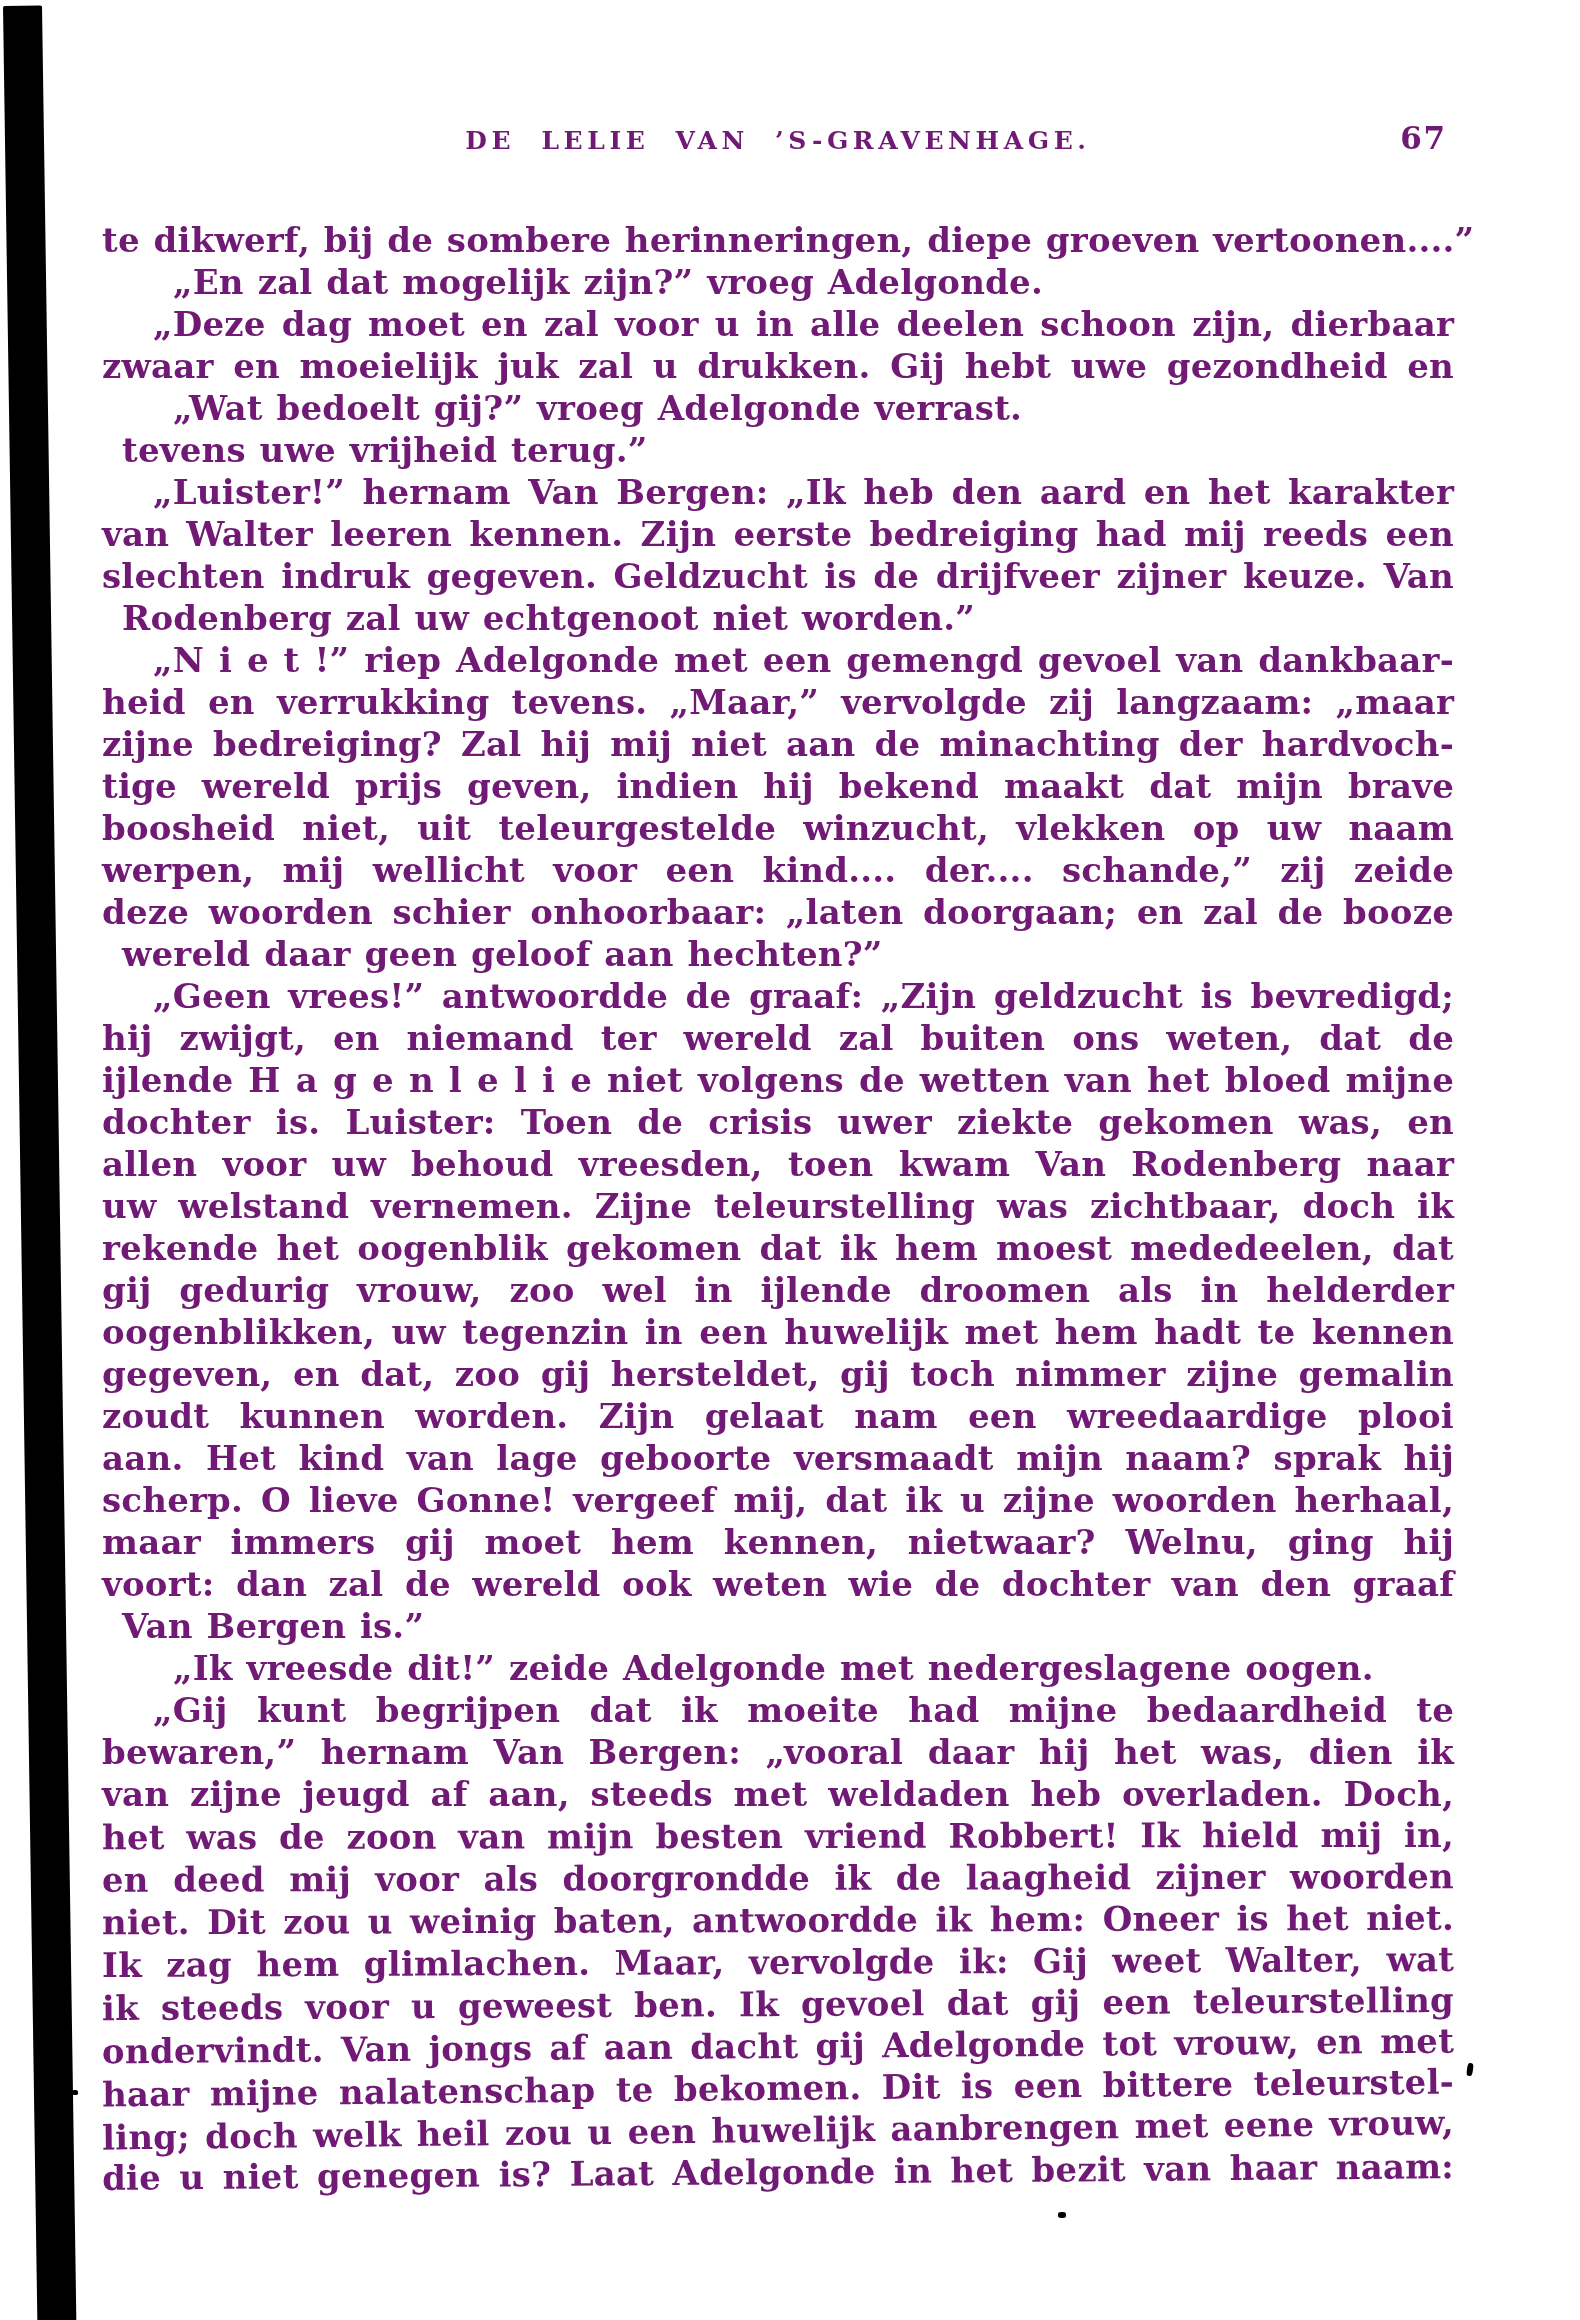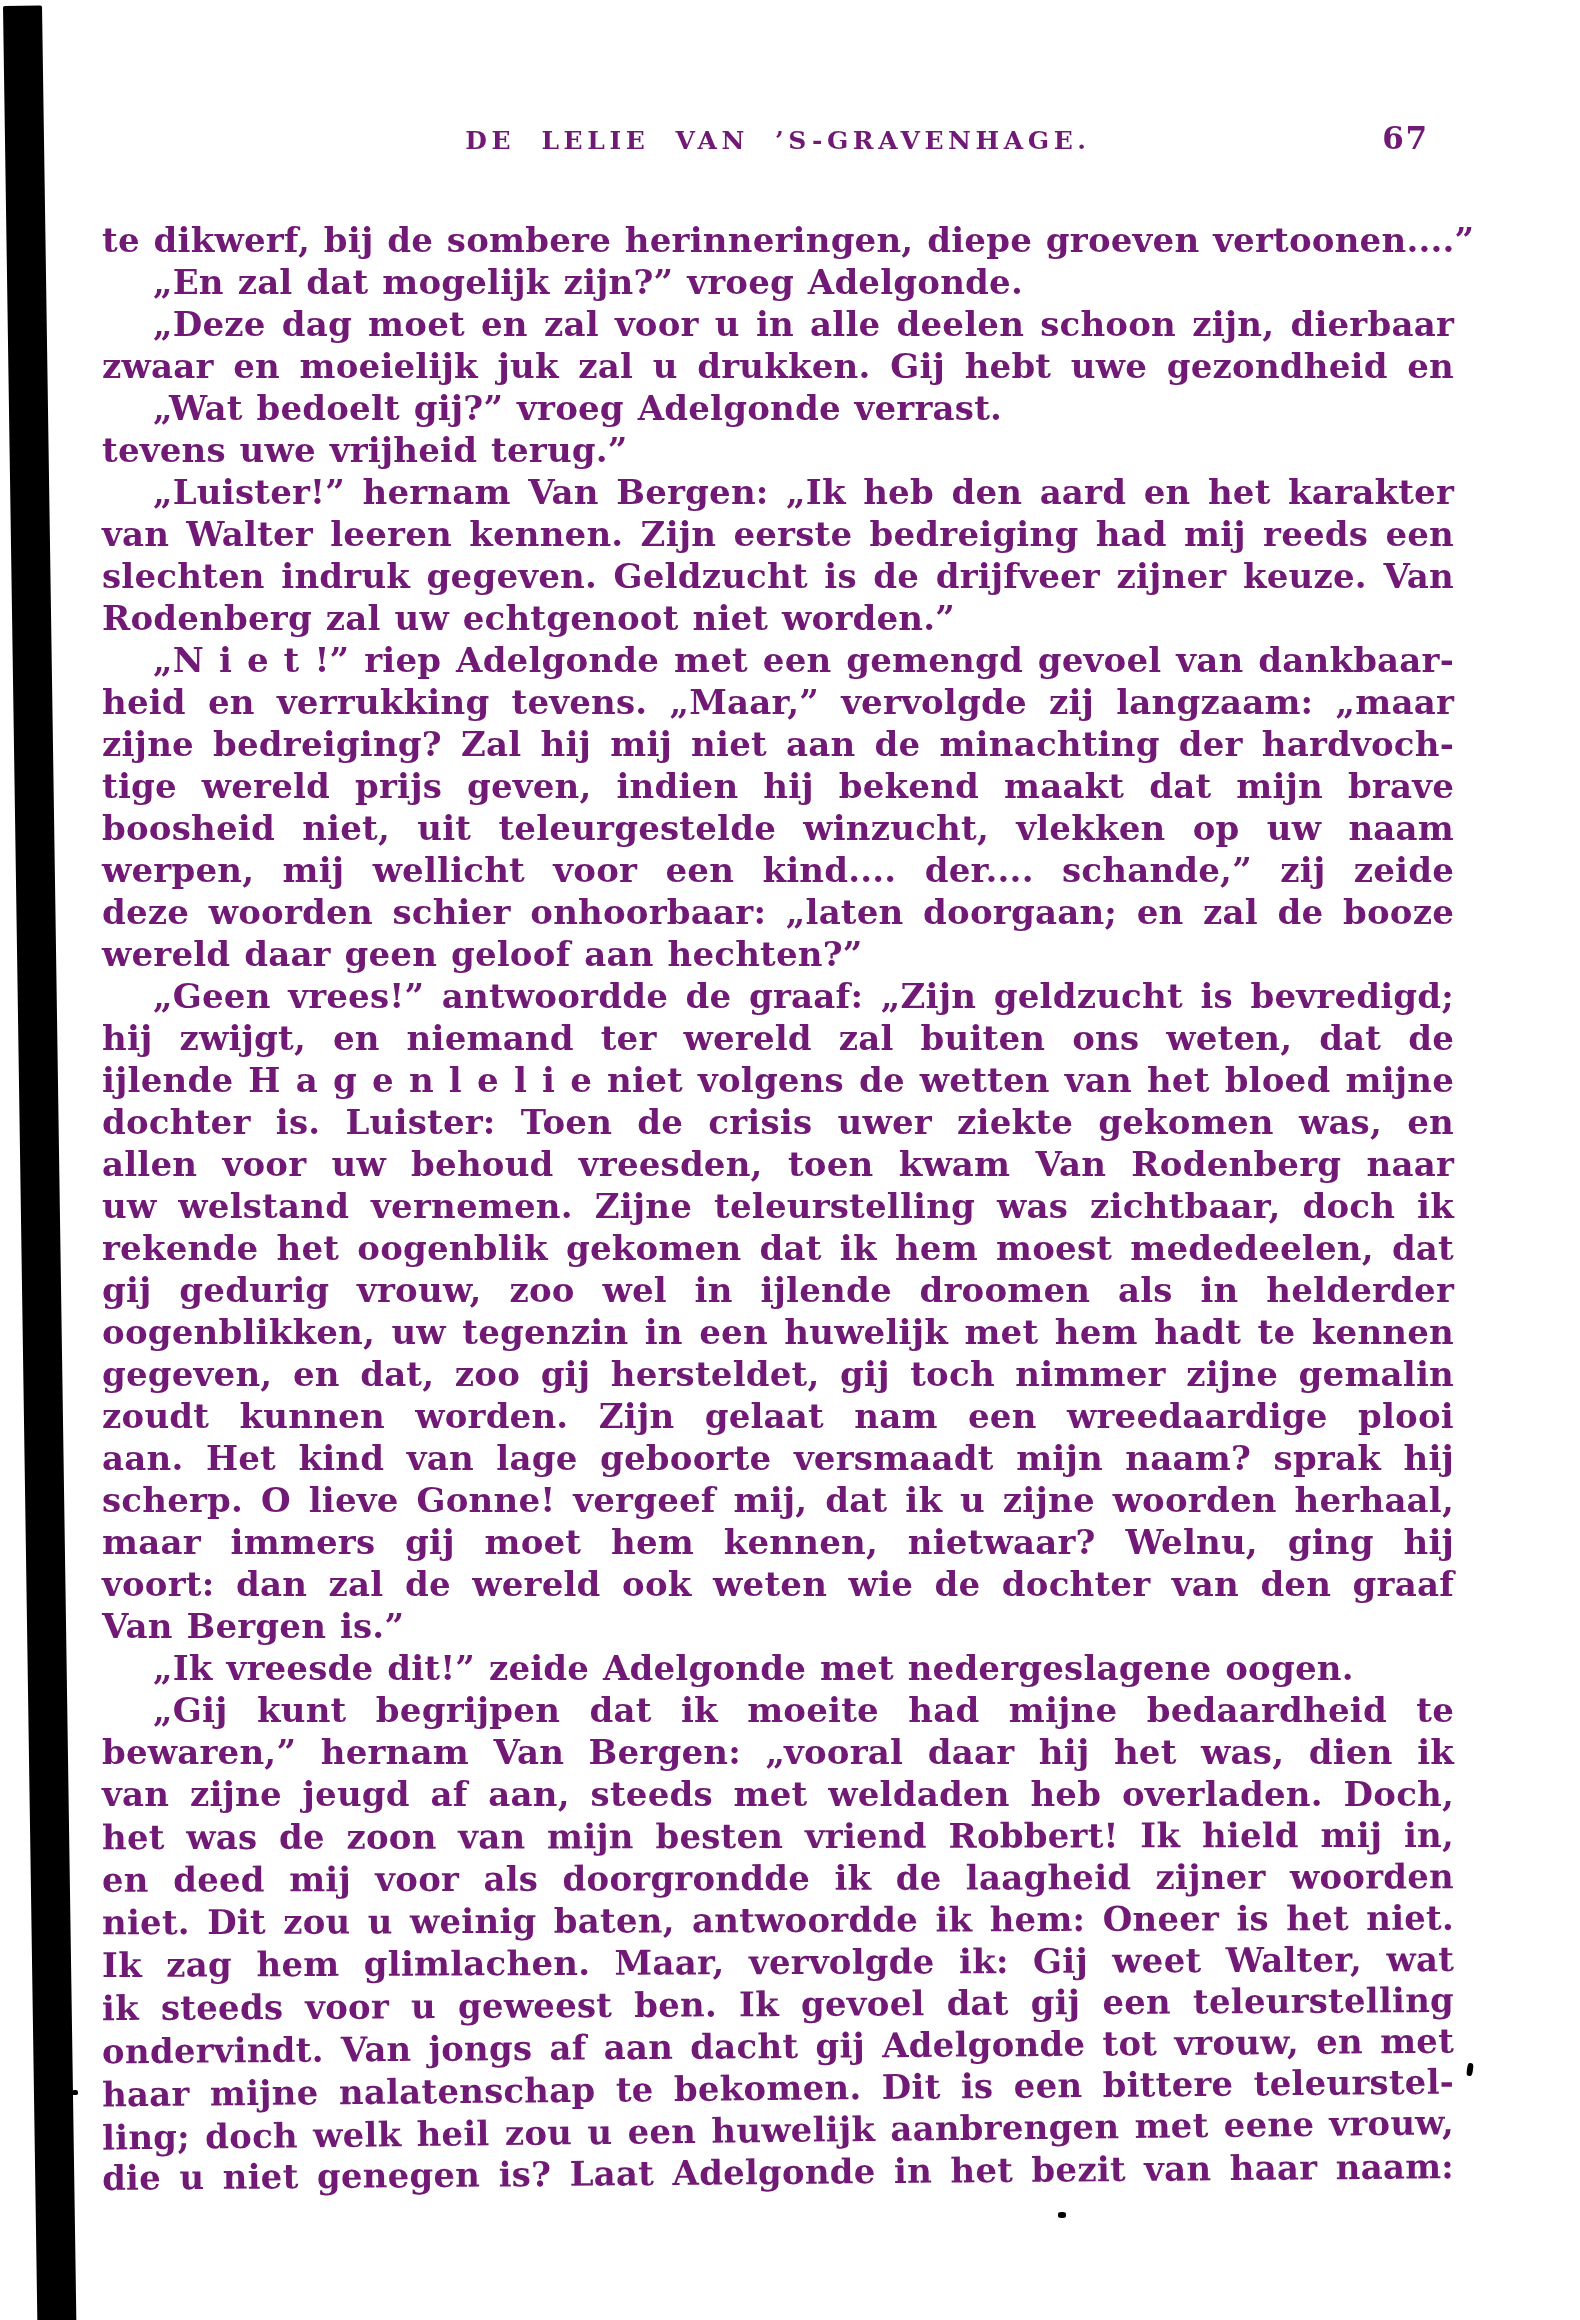--- a/index.html
+++ b/index.html
@@ -35,21 +35,21 @@
     display: block;
     text-align: center;
     font-size: 25px;
     font-weight: 700;
     letter-spacing: 4.6px;
     word-spacing: 12.8px;
     white-space: nowrap;
   }
   .page-number {
     position: absolute;
-    right: 25px;
+    right: 7px;
     top: -6.4px;
     font-size: 31px;
     font-weight: 700;
     letter-spacing: 1.8px;
   }
   .body-text {
     position: absolute;
     top: 219px;
     left: 102px;
     width: 1352px;
@@ -61,20 +61,21 @@
     height: 42px;
     white-space: nowrap;
     text-align: justify;
     text-align-last: justify;
     word-spacing: 1.8px;
     letter-spacing: 0.2px;
   }
   .line.end {
     text-align: center;
     text-align-last: left;
+    margin-left: 20px;
   }
   .line.indent { padding-left: 51px; }
   
   .speck { position: absolute; background: #000; border-radius: 40%; }
   .speck-apostrophe { left: 1467px; top: 2063px; width: 5.5px; height: 12.8px; transform: rotate(8deg); }
   .speck-dot-bottom { left: 1058px; top: 2212px; width: 8.2px; height: 5.5px; }
   .speck-dot-left { left: 72px; top: 2090px; width: 5.5px; height: 4.6px; }
 </style>
 </head>
 <body>

